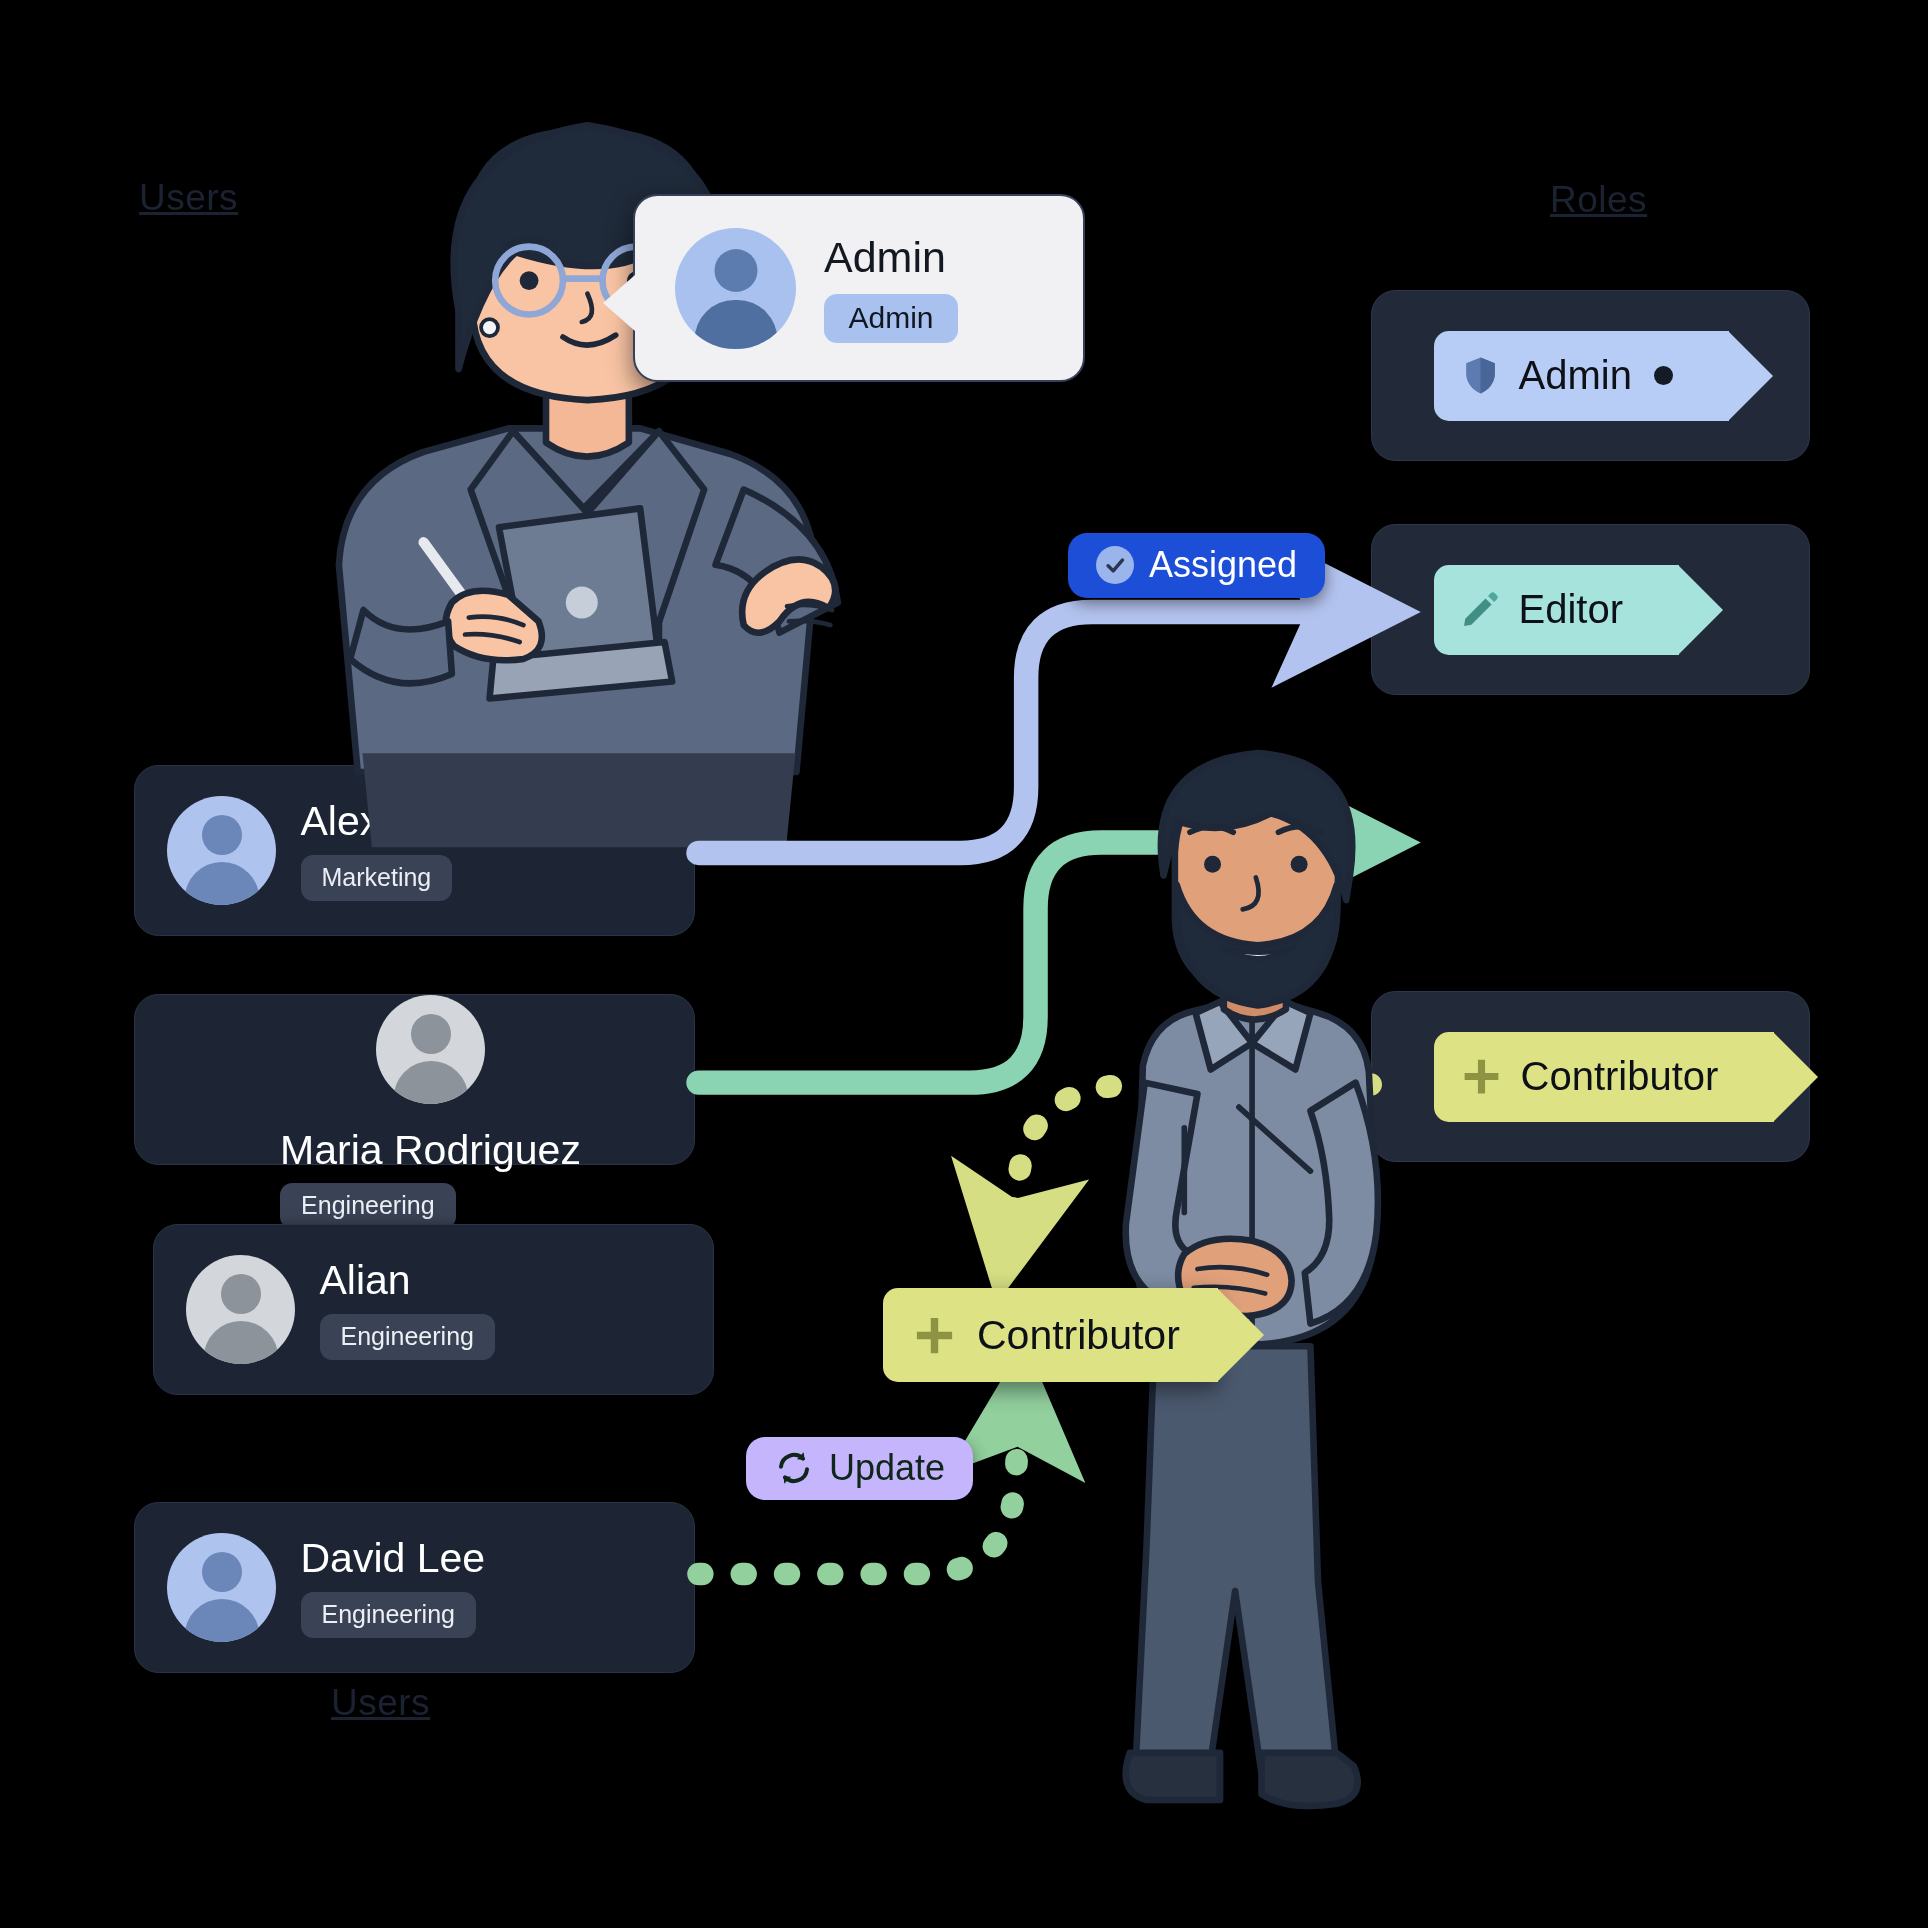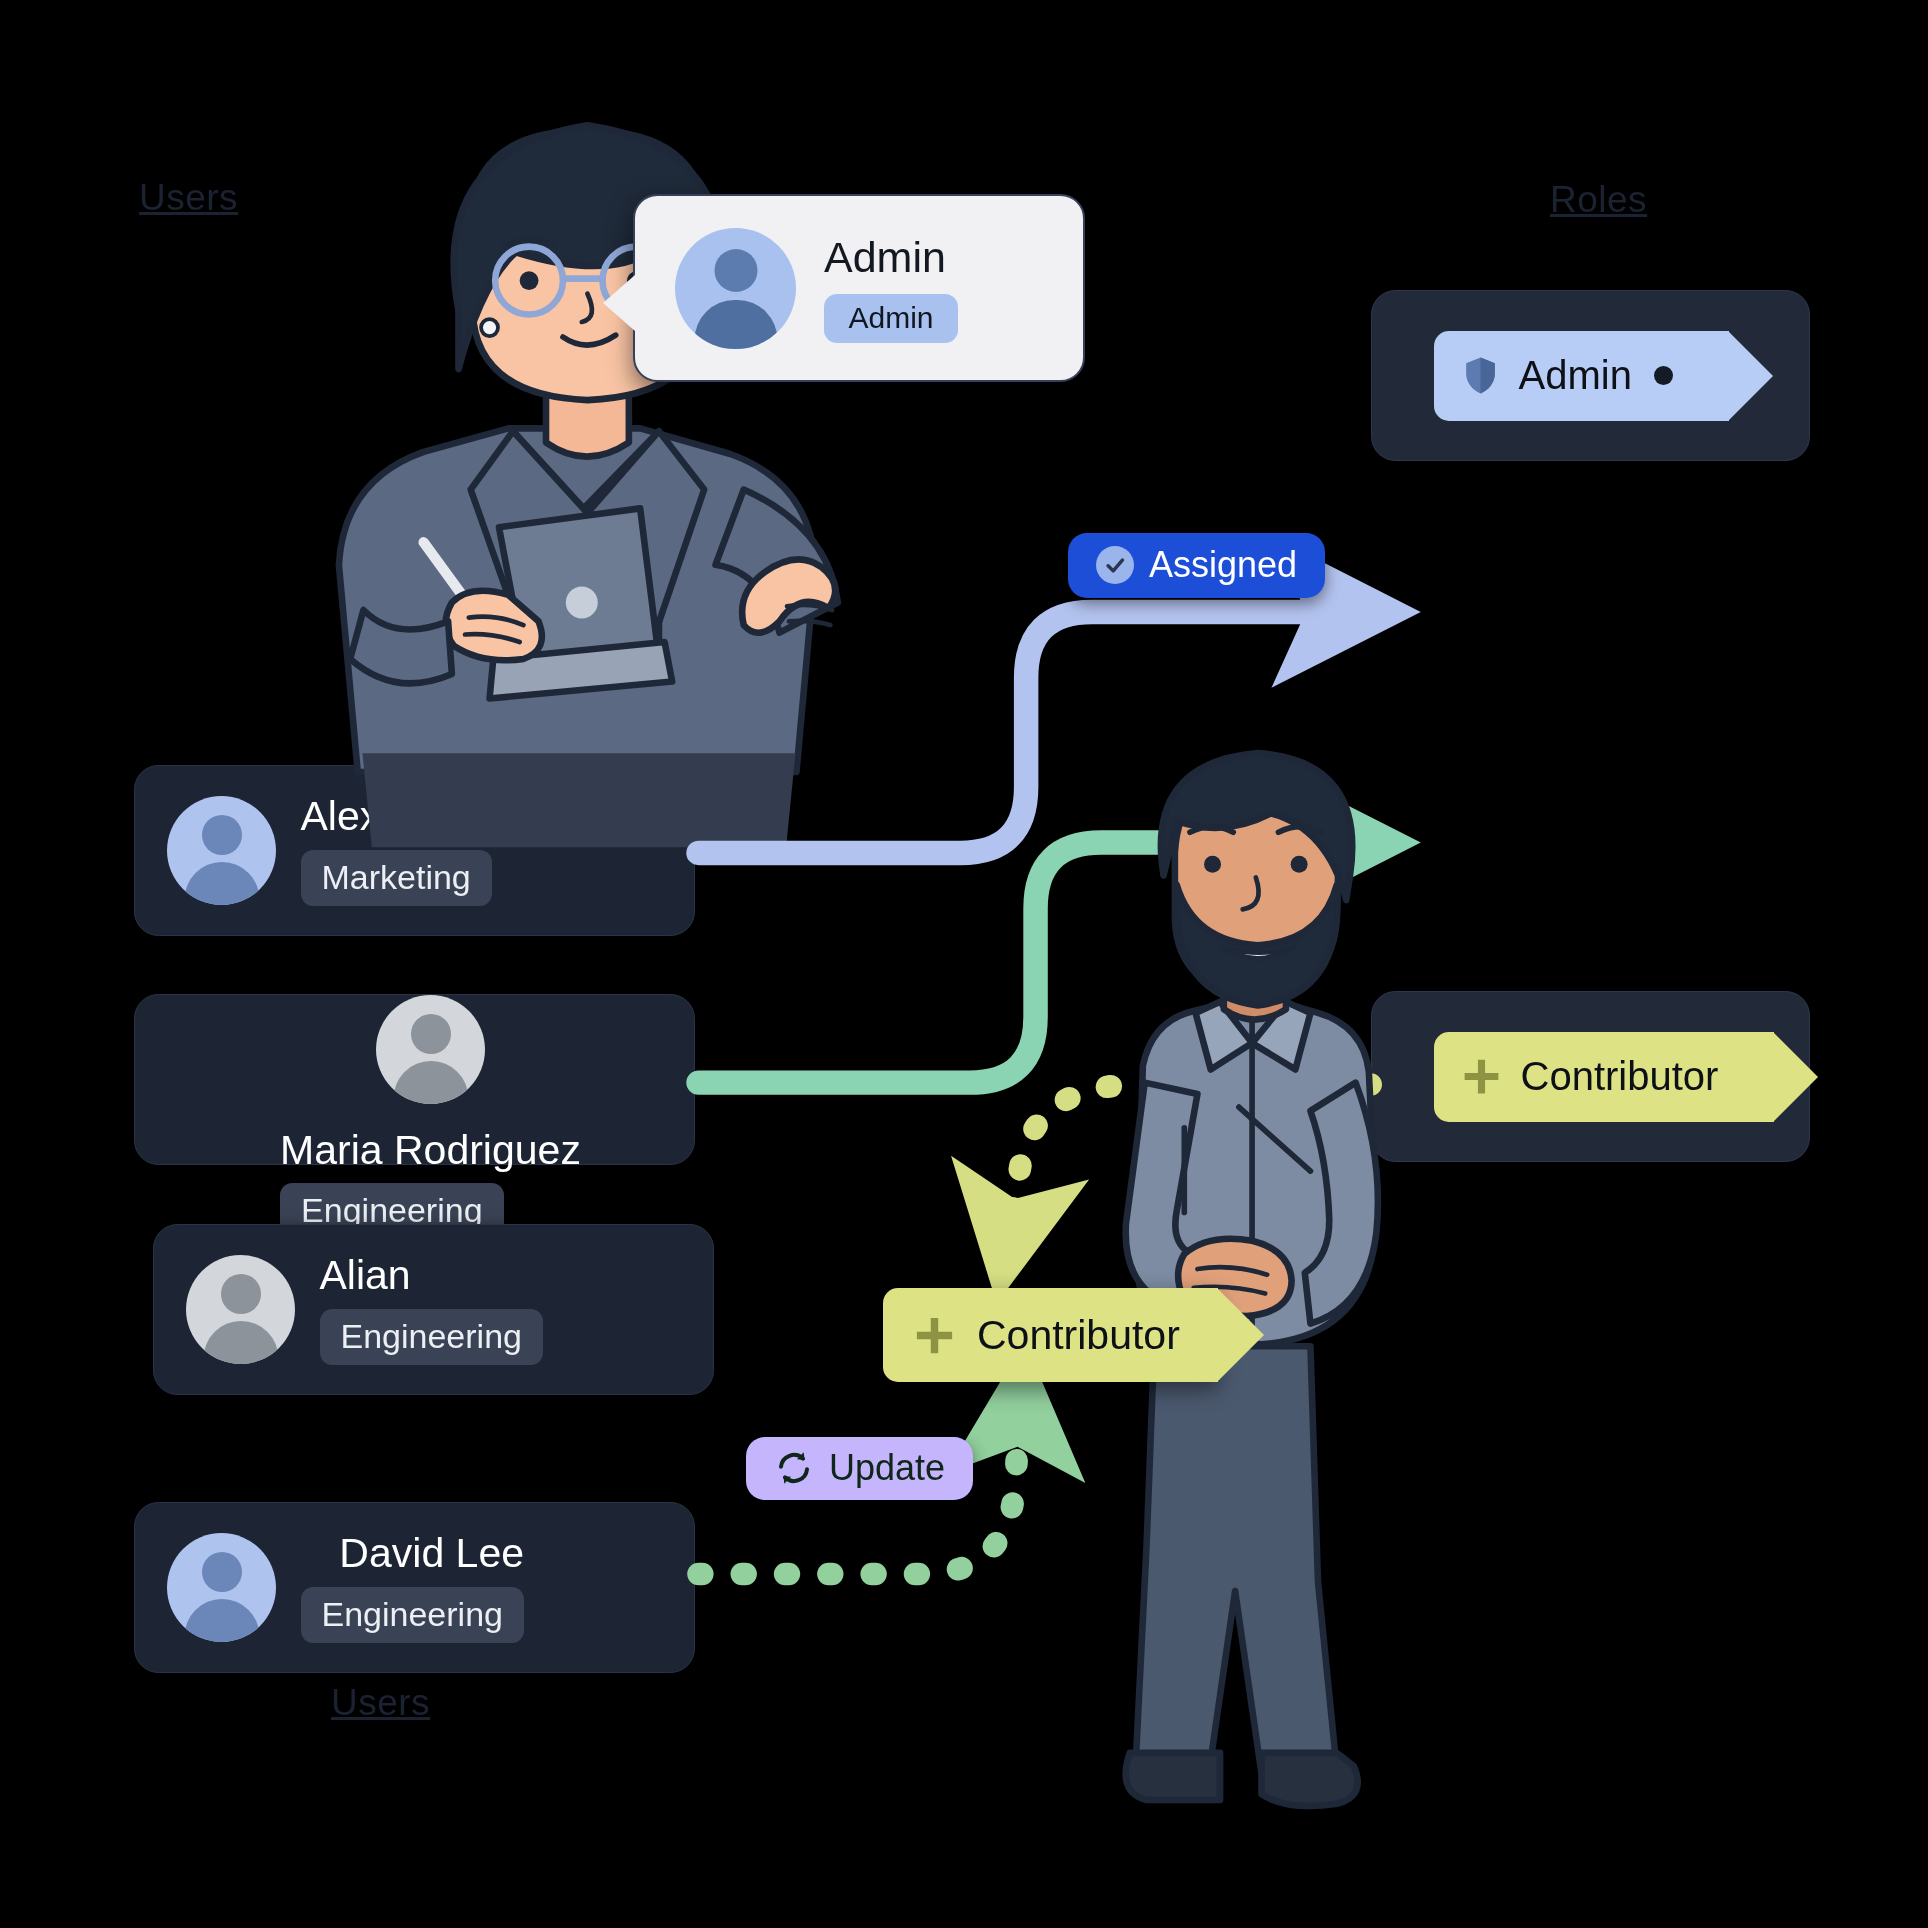--- a/index.html
+++ b/index.html
@@ -51,21 +51,21 @@
     width:75px; height:66px; border-radius:40px 40px 0 0;
   }
   .avatar.blue .head, .avatar.blue .body { background:#6b86b8; }
   .avatar.gray .head, .avatar.gray .body { background:#8d939b; }
 
   .user-meta { display:flex; flex-direction:column; gap:11.3px; }
   .user-name { font-size:41px; color:#ffffff; font-weight:400; line-height:1.05; white-space:nowrap; }
   .dept-badge {
     align-self:flex-start;
     background:#3a4355; color:#eceff4;
-    font-size:34px; padding:8.5px 21px; border-radius:12.2px;
+    font-size:25px; padding:8.5px 21px; border-radius:12.2px;
     white-space:nowrap;
   }
 
   
   .role-card {
     position:absolute;
     left:1371px; width:439px; height:171px;
     background:#222a3a;
     border:1.4px solid #2e384b;
     border-radius:24.5px;
@@ -324,20 +324,29 @@
     <div class="role-tag tag-admin">
       <svg class="ic" width="43" height="43" viewBox="0 0 24 24">
         <path d="M12 2 L20 5.2 V11 C20 16 16.4 20.3 12 22 C7.6 20.3 4 16 4 11 V5.2 Z" fill="#5d7bb0"></path>
         <path d="M12 2 L20 5.2 V11 C20 16 16.4 20.3 12 22 Z" fill="#4a6598"></path>
       </svg>
       <span class="tag-label">Admin</span>
       <span class="tag-dot"></span>
     </div>
   </div>
 
+  <div class="role-card" id="role-card-1">
+    <div class="role-tag tag-editor">
+      <svg class="ic" width="43" height="43" viewBox="0 0 24 24">
+        <path d="M3.5 17.1 L14.8 5.8 L18.2 9.2 L6.9 20.5 L2.8 21.2 Z" fill="#3f8f87"></path>
+        <path d="M16.2 4.4 L19.6 7.8 L21.1 6.3 C21.8 5.6 21.8 4.7 21.1 4 L20 2.9 C19.3 2.2 18.4 2.2 17.7 2.9 Z" fill="#4fa79d"></path>
+      </svg>
+      <span class="tag-label">Editor</span>
+    </div>
+  </div>
 
 
   <div class="role-card" id="role-card-3">
     <div class="role-tag tag-contributor">
       <svg class="ic" width="45" height="45" viewBox="0 0 24 24">
         <path d="M10.1 3 H13.9 V10.1 H21 V13.9 H13.9 V21 H10.1 V13.9 H3 V10.1 H10.1 Z" fill="#8c9444"></path>
       </svg>
       <span class="tag-label">Contributor</span>
     </div>
   </div>

